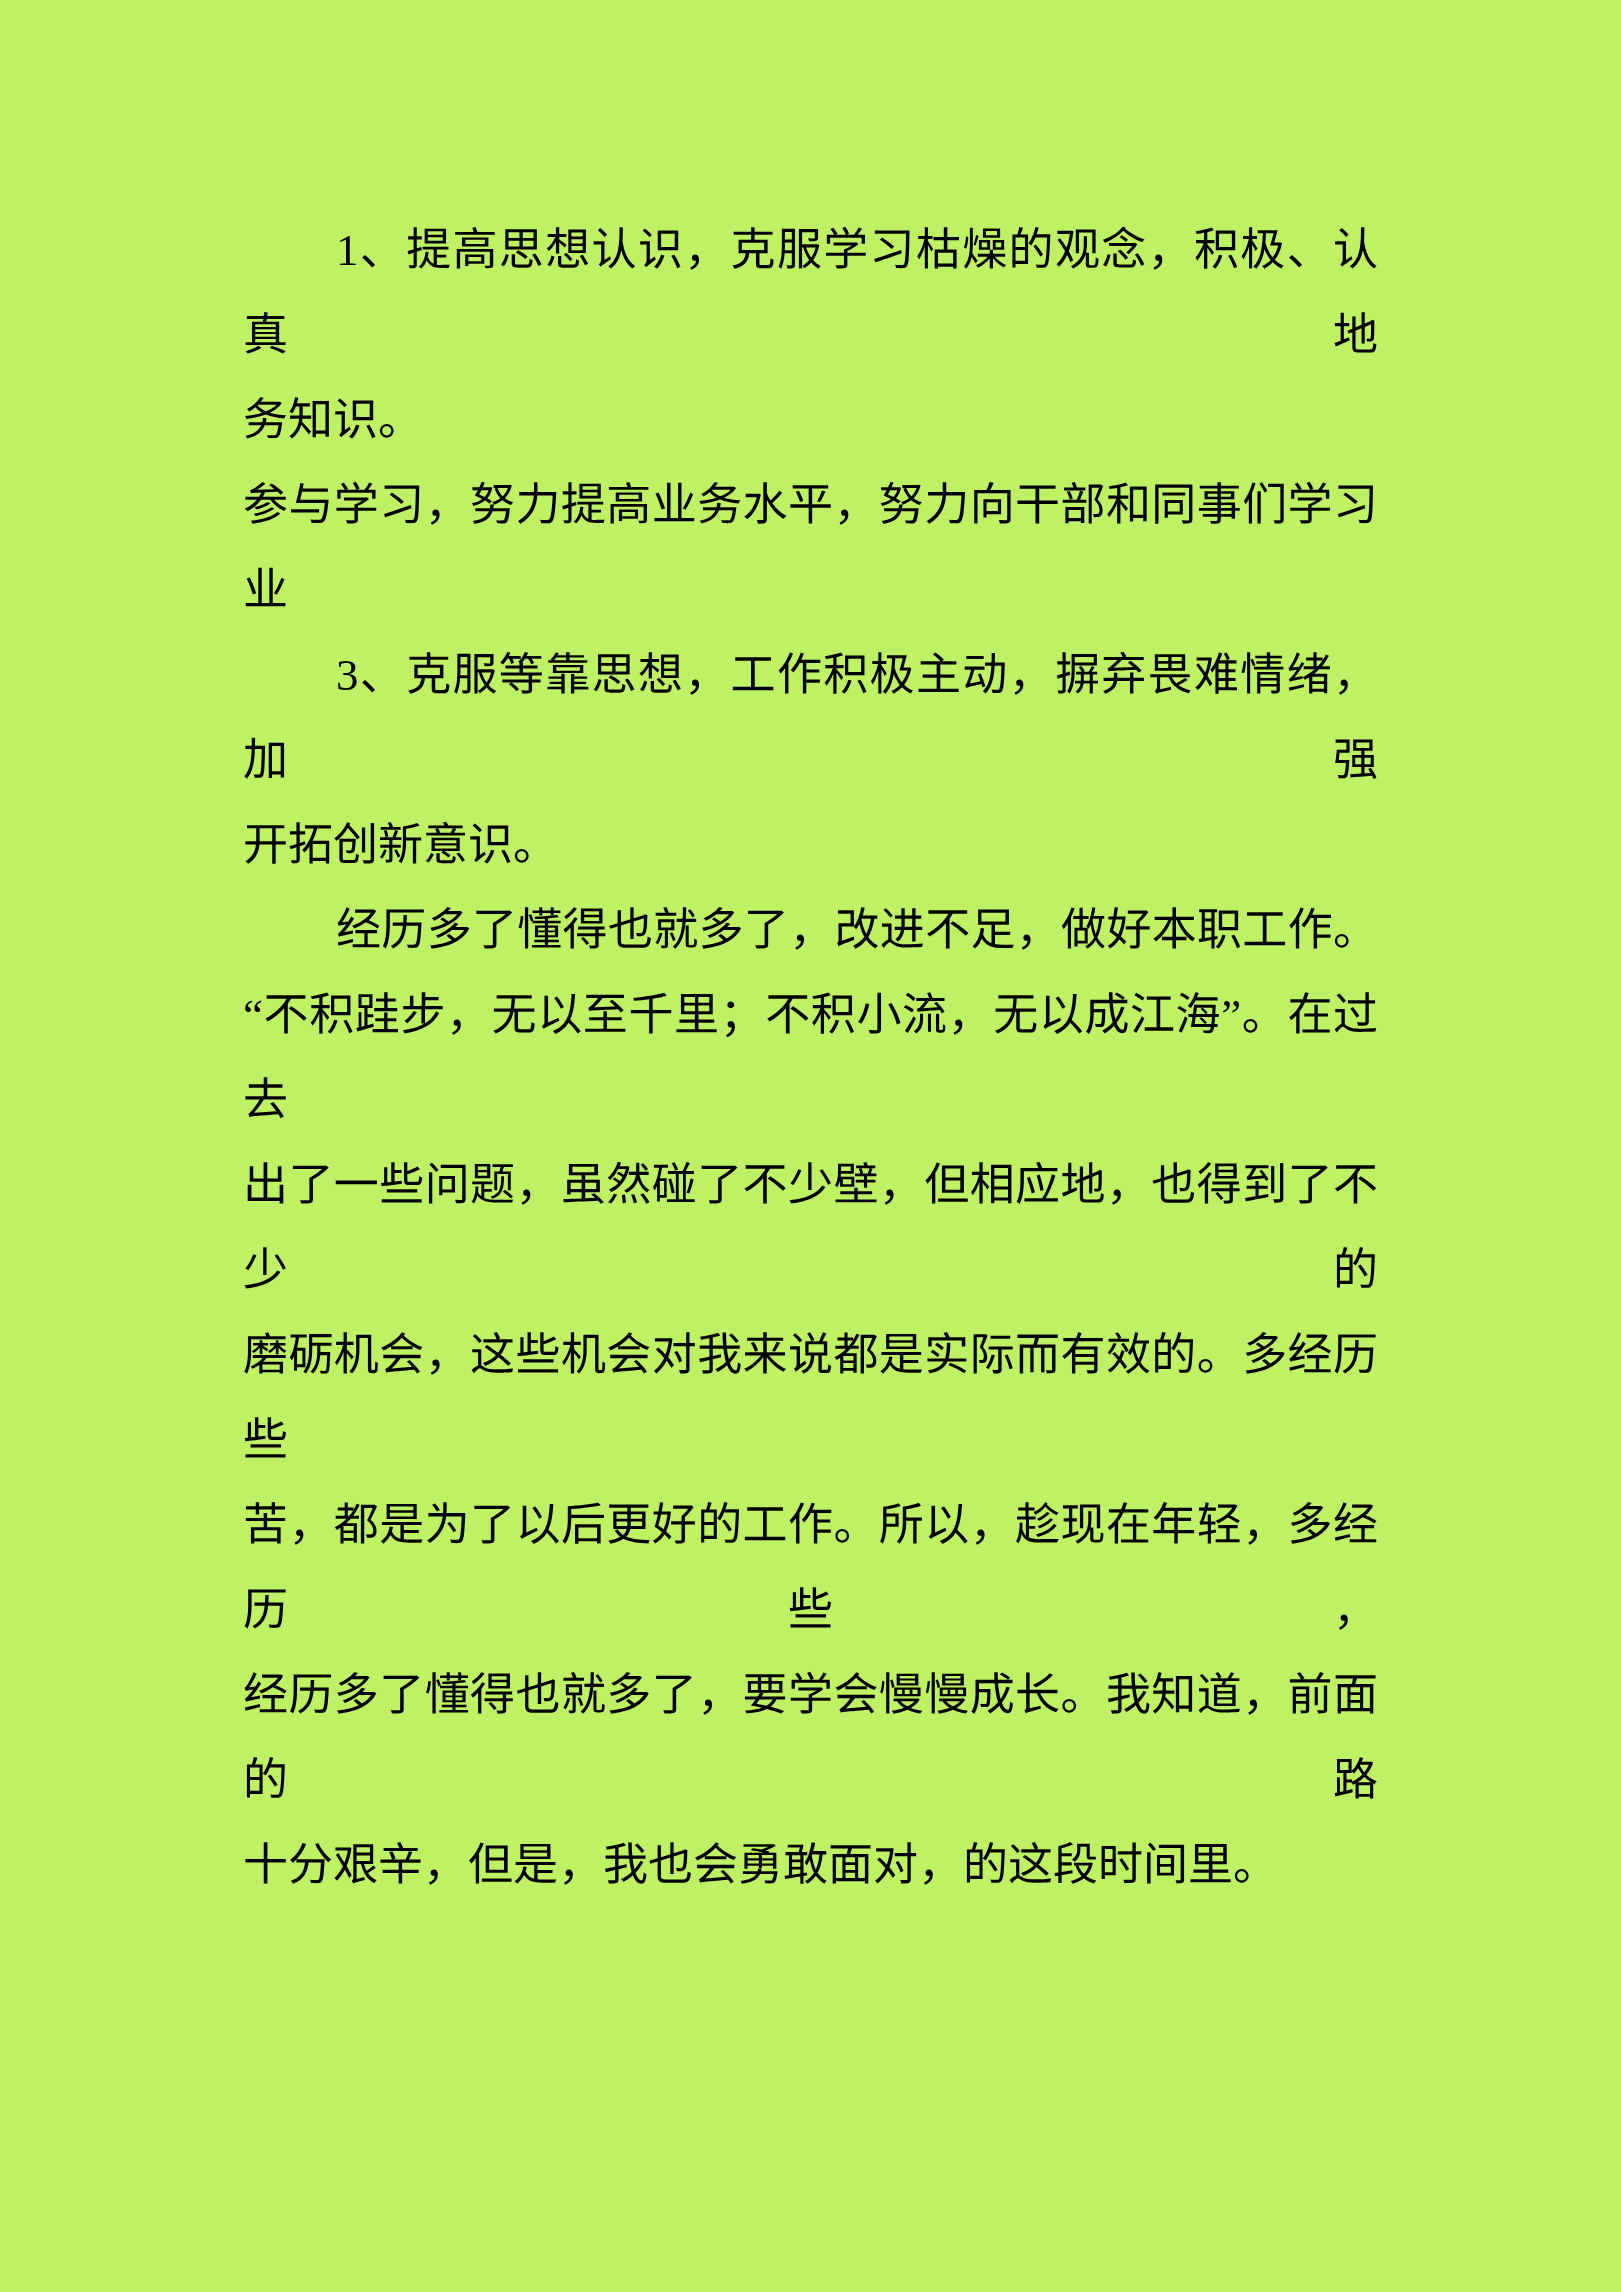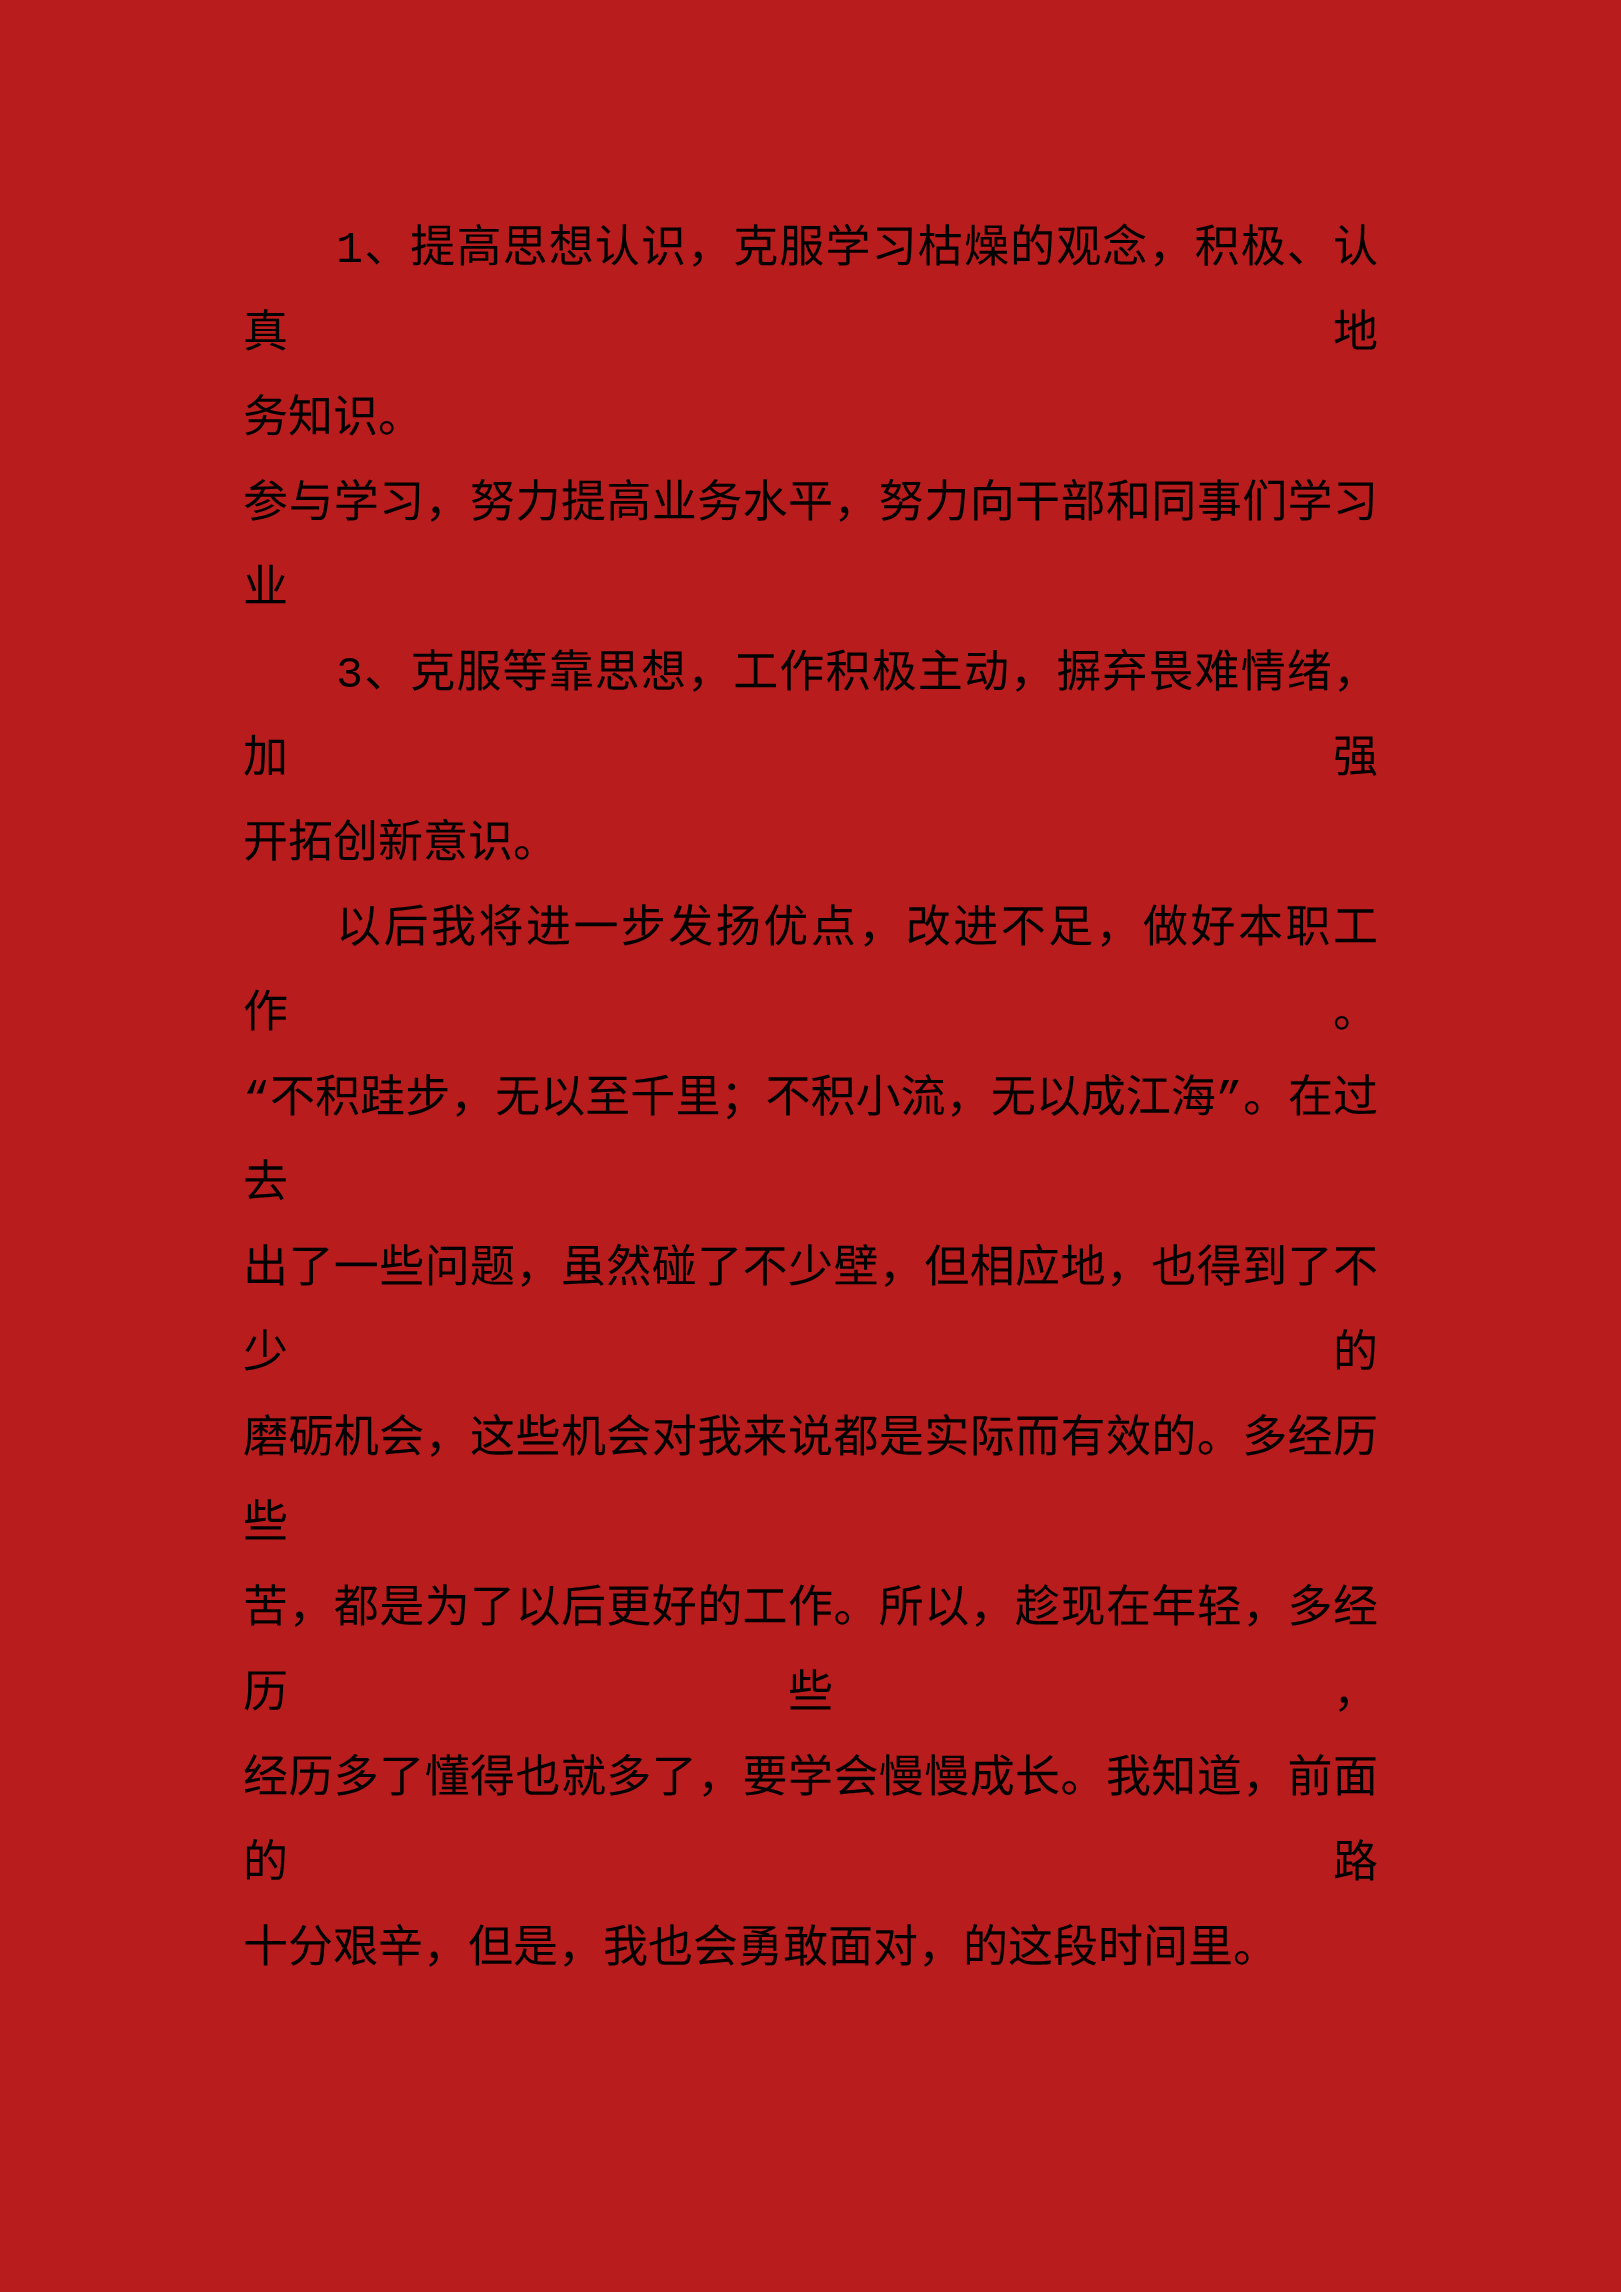--- a/index.html
+++ b/index.html
@@ -4,23 +4,23 @@
 <style>
   html, body {
     margin: 0;
     padding: 0;
     background: #ffffff;
   }
   .page {
     position: relative;
     width: 1621px;
     height: 2293px;
-    background: #b91c1c;
+    background: #bef264;
     overflow: hidden;
-    font-family: Liberation Mono, monospace;
+    font-family: Liberation Serif, serif;
   }
   .doc-body {
     position: absolute;
     left: 243px;
     top: 208px;
     width: 1135px;
     color: #000000;
     font-size: 45px;
     line-height: 85px;
     font-weight: 400;
@@ -50,21 +50,21 @@
       <div class="paragraph">
         <div class="line indent">1、提高思想认识，克服学习枯燥的观念，积极、认真地</div>
         <div class="line last">务知识。</div>
         <div class="line">参与学习，努力提高业务水平，努力向干部和同事们学习业</div>
       </div>
       <div class="paragraph">
         <div class="line indent">3、克服等靠思想，工作积极主动，摒弃畏难情绪，加强</div>
         <div class="line last">开拓创新意识。</div>
       </div>
       <div class="paragraph">
-        <div class="line indent">以后我将进一步发扬优点，改进不足，做好本职工作。</div>
+        <div class="line indent">经历多了懂得也就多了，改进不足，做好本职工作。</div>
         <div class="line">“不积跬步，无以至千里；不积小流，无以成江海”。在过去</div>
         <div class="line">出了一些问题，虽然碰了不少壁，但相应地，也得到了不少的</div>
         <div class="line">磨砺机会，这些机会对我来说都是实际而有效的。多经历些</div>
         <div class="line">苦，都是为了以后更好的工作。所以，趁现在年轻，多经历些，</div>
         <div class="line">经历多了懂得也就多了，要学会慢慢成长。我知道，前面的路</div>
         <div class="line last">十分艰辛，但是，我也会勇敢面对，的这段时间里。</div>
       </div>
     </div>
 </div>
 

